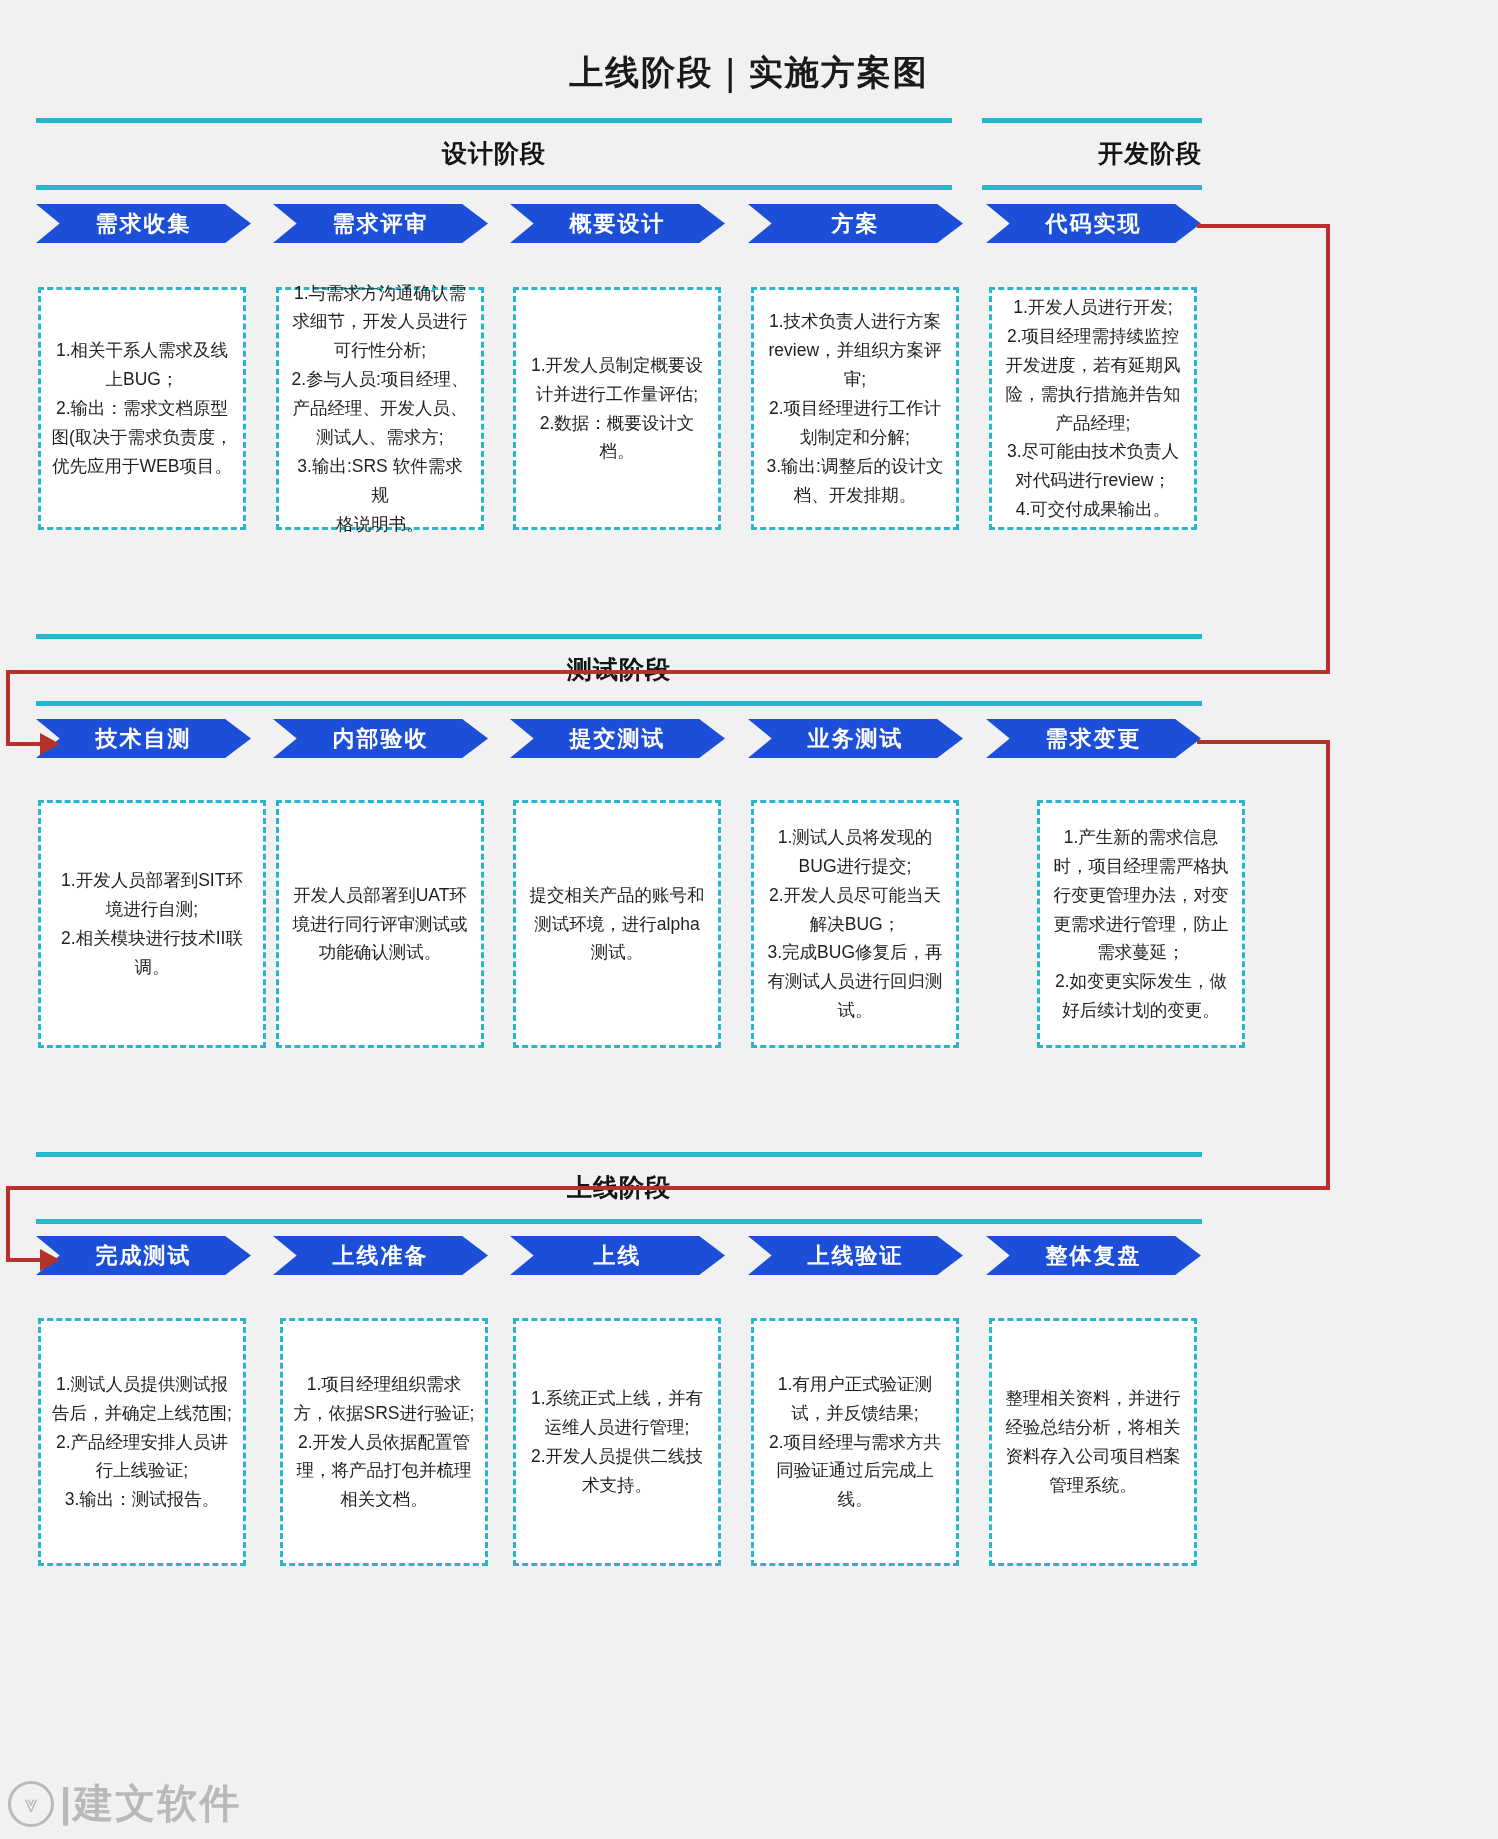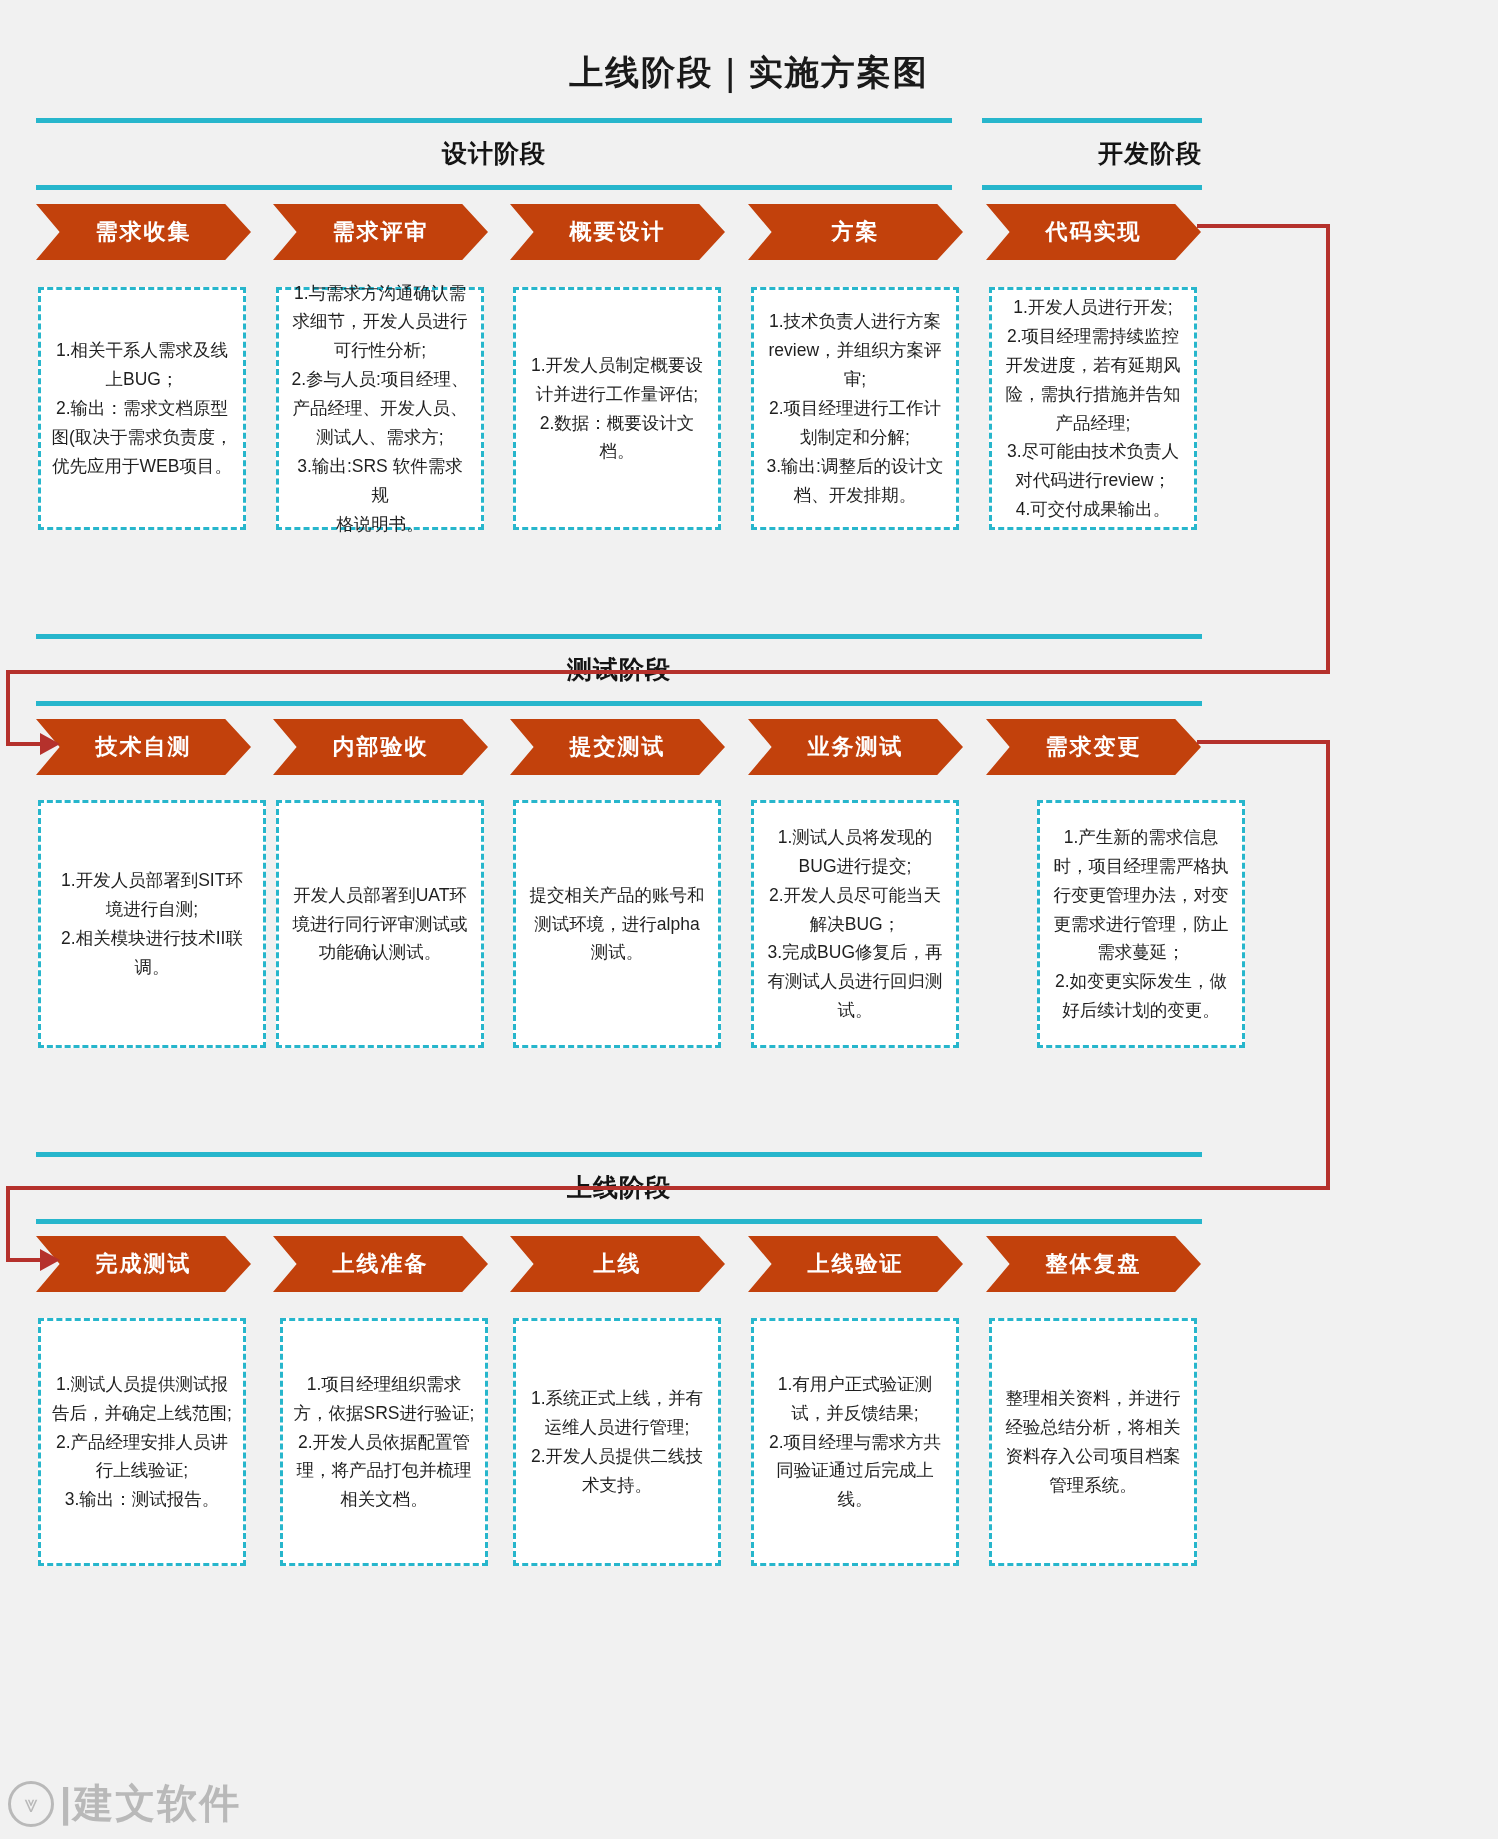--- a/index.html
+++ b/index.html
@@ -40,22 +40,22 @@
     font-size: 25px;
     font-weight: bold;
     color: #141414;
     letter-spacing: 1px;
     padding: 10px 0 12px;
   }
 
   
   .chev {
     position: absolute;
-    height: 56px;
-    background: #c2410c;
+    height: 39px;
+    background: #1d4ed8;
     color: #ffffff;
     font-size: 22px;
     font-weight: bold;
     letter-spacing: 2px;
     display: flex;
     align-items: center;
     justify-content: center;
     clip-path: polygon(0 0, 88% 0, 100% 50%, 88% 100%, 0 100%, 11% 50%);
   }
 

